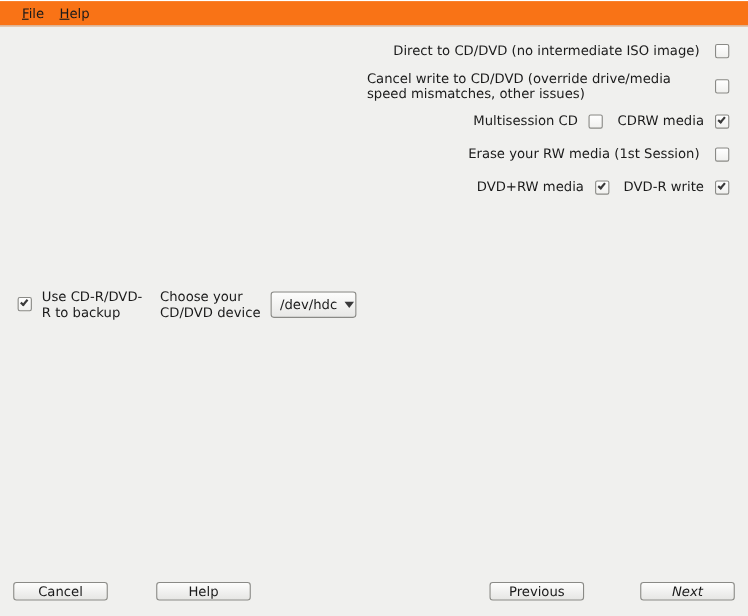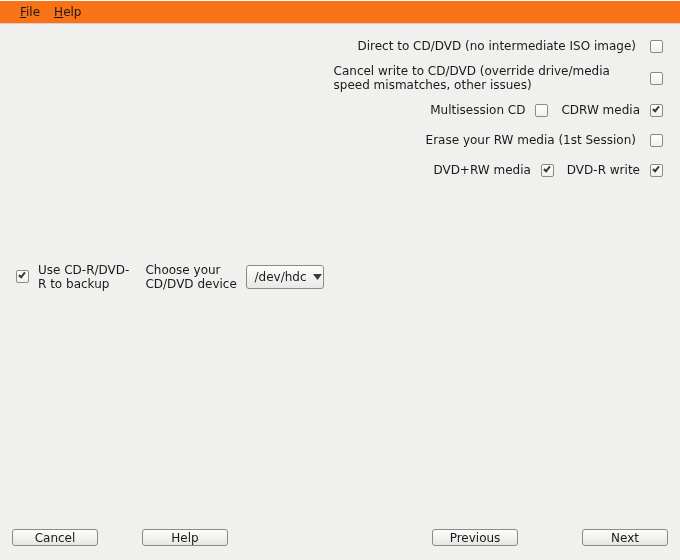--- a/index.html
+++ b/index.html
@@ -229,17 +229,17 @@
 
   </div>
 
   <div class="footer">
     <div class="footer-left">
       <button class="btn">Cancel</button>
       <button class="btn" style="margin-left:36px;">Help</button>
     </div>
     <div class="footer-right">
       <button class="btn">Previous</button>
-      <button class="btn" style="margin-left:56px;">Next</button>
+      <button class="btn" style="margin-left:43px;font-style:italic;">Next</button>
     </div>
   </div>
 
 </div>
 
 </body></html>

